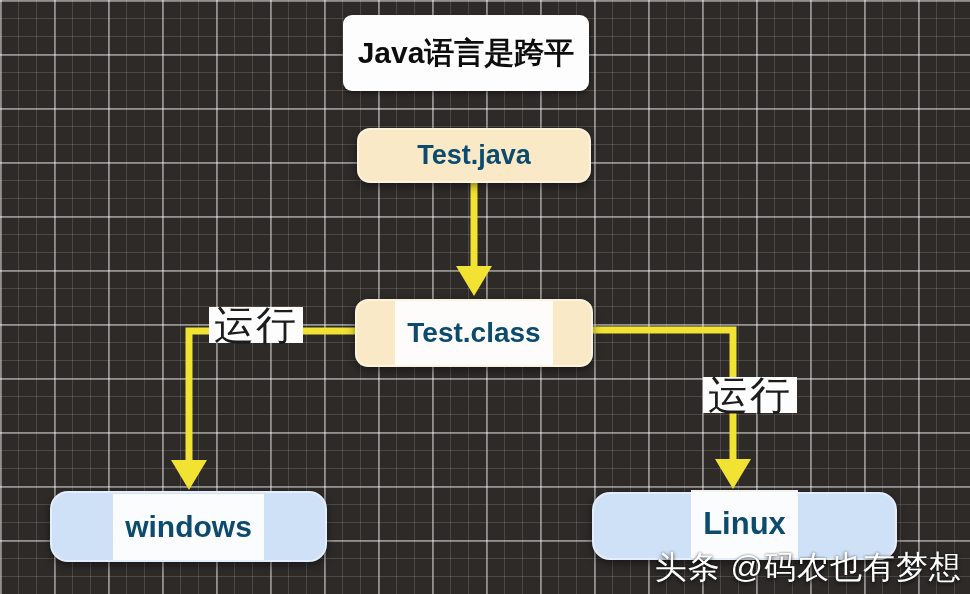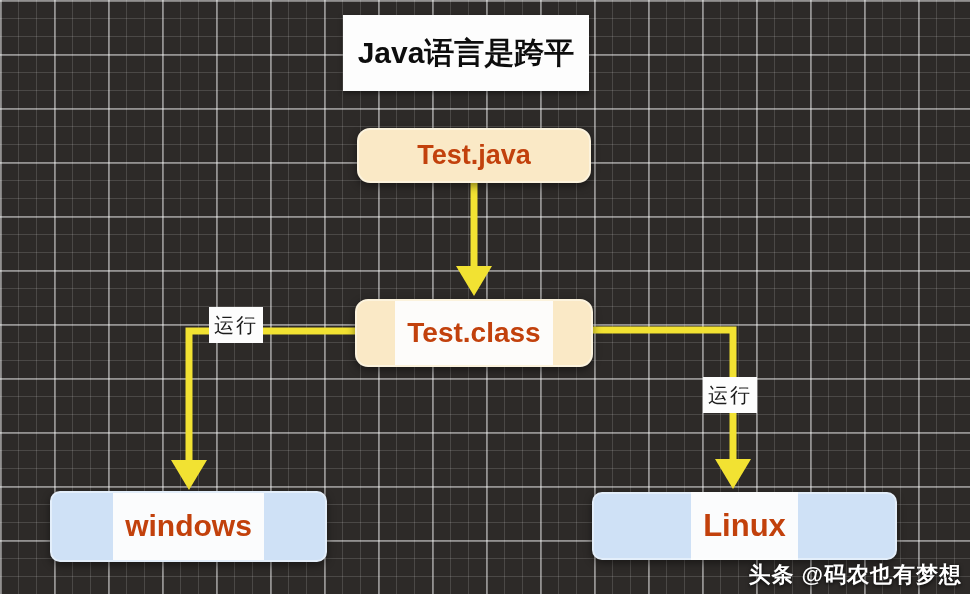--- a/index.html
+++ b/index.html
@@ -26,62 +26,63 @@
     left: 343px; top: 15px; width: 246px; height: 76px;
     background: #fdfdfd;
     color: #0d0d0d;
     font-weight: bold;
     font-size: 30px;
     line-height: 36px;
     display: flex; flex-direction: column;
     align-items: center; justify-content: center;
     text-align: center;
     box-shadow: 0 2px 5px rgba(0,0,0,0.45);
+    border-radius: 9px;
   }
 
   .node {
     position: absolute;
     display: flex; align-items: center; justify-content: center;
-    color: #c2410c;
+    color: #0c4a6e;
     font-weight: bold;
     box-shadow: 0 3px 8px rgba(0,0,0,0.45);
     box-sizing: border-box;
   }
   .node.cream { background: #fae9c6; border: 2px solid #fcf3dd; border-radius: 13px; }
-  .node.blue  { background: #cfe1f6; border: 2px solid #e3eefa; border-radius: 10px; }
+  .node.blue  { background: #cfe1f6; border: 2px solid #e3eefa; border-radius: 18px; align-items: flex-end; }
 
   .node-test-java  { left: 357px; top: 128px; width: 234px; height: 55px; font-size: 27px; }
   .node-test-class { left: 355px; top: 299px; width: 238px; height: 68px; font-size: 28px; }
   .node-windows    { left: 50px;  top: 491px; width: 277px; height: 71px; font-size: 30px; }
   .node-linux      { left: 592px; top: 492px; width: 305px; height: 68px; font-size: 31px; }
 
   .chip {
     background: rgba(253,253,253,0.95);
     padding: 16px 12px;
     line-height: 1.15;
   }
 
   .edge-label {
     position: absolute;
     background: #fdfdfd;
     color: #1c1c1c;
-    font-size: 20px;
+    font-size: 40px;
     line-height: 36px;
     padding: 0 5px;
     letter-spacing: 2px;
   }
   .edge-label-left  { left: 209px; top: 307px; }
   .edge-label-right { left: 703px; top: 377px; }
 
   .watermark {
     position: absolute;
     right: 8px; bottom: 4px;
     color: #ffffff;
-    font-weight: bold;
-    font-size: 22px;
+    font-weight: normal;
+    font-size: 32px;
     letter-spacing: 1px;
     text-shadow: 0 2px 4px rgba(0,0,0,0.65), 0 0 2px rgba(0,0,0,0.5);
   }
 </style>
 </head>
 <body>
 
 <div class="canvas">
 
   <svg class="edges" viewBox="0 0 970 594" xmlns="http://www.w3.org/2000/svg">

